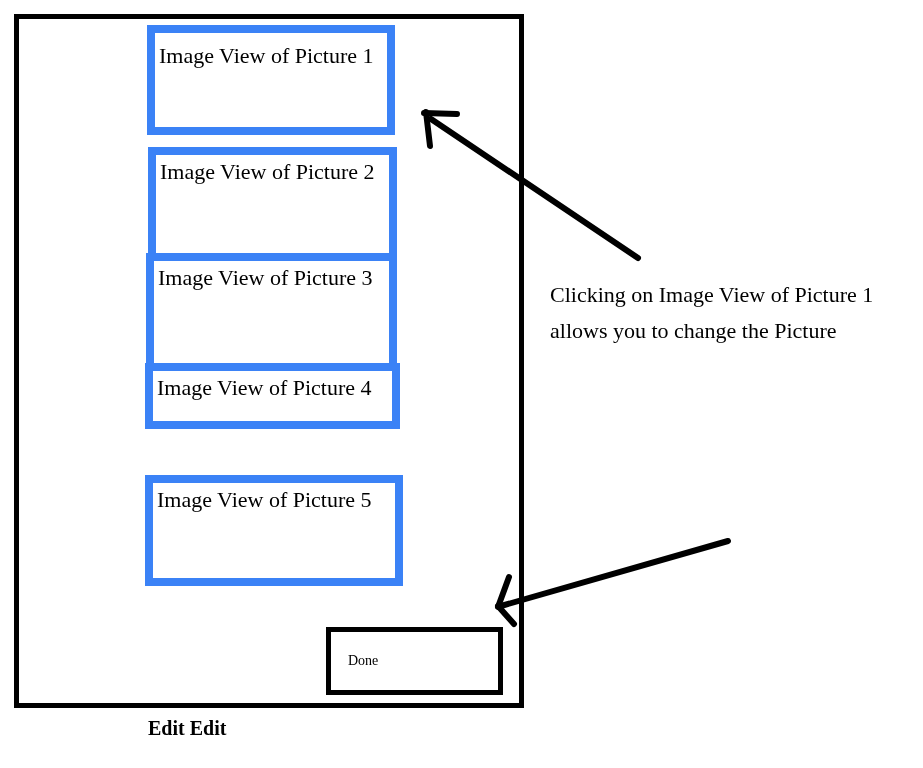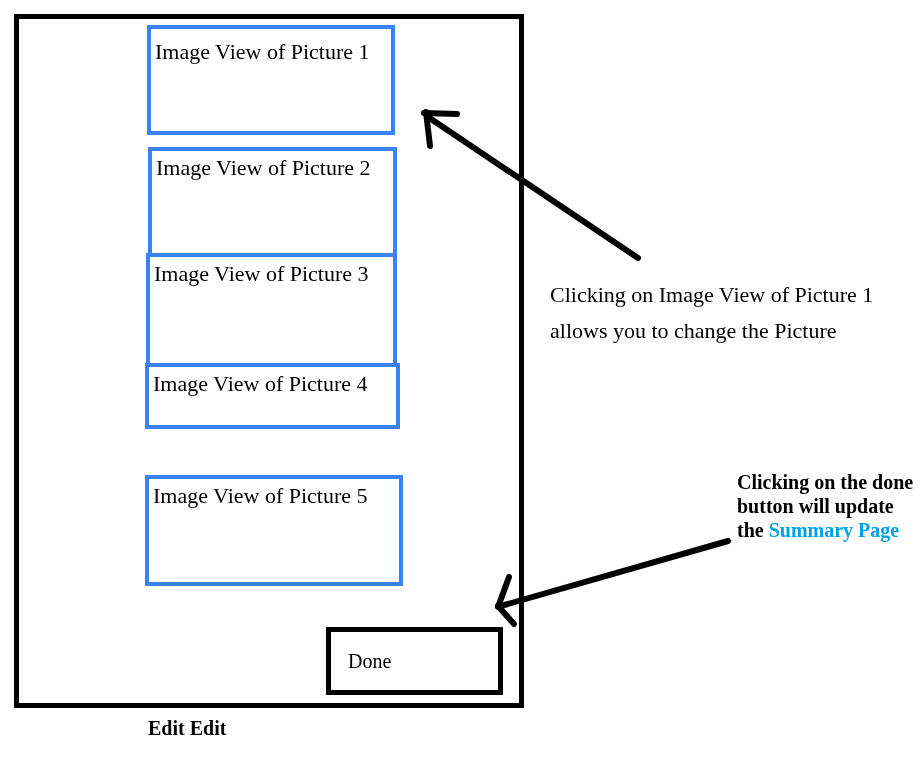--- a/index.html
+++ b/index.html
@@ -21,21 +21,21 @@
     left: 14px;
     top: 14px;
     width: 510px;
     height: 694px;
     border: 5px solid #000000;
     box-sizing: border-box;
     background: #ffffff;
   }
   .image-box {
     position: absolute;
-    border: 4px solid #3b82f6;
+    border: 8px solid #3b82f6;
     box-sizing: border-box;
     background: #ffffff;
     font-size: 22px;
     line-height: 28px;
     padding: 3px 2px 0 4px;
     cursor: pointer;
   }
   .image-box.b1 { left: 147px; top: 25px;  width: 248px; height: 110px; padding-top: 9px; }
   .image-box.b2 { left: 148px; top: 147px; width: 249px; height: 121px; }
   .image-box.b3 { left: 146px; top: 253px; width: 251px; height: 118px; }
@@ -43,21 +43,21 @@
   .image-box.b5 { left: 145px; top: 475px; width: 258px; height: 111px; }
   .done-button {
     position: absolute;
     left: 326px;
     top: 627px;
     width: 177px;
     height: 68px;
     border: 5px solid #000000;
     box-sizing: border-box;
     background: #ffffff;
-    font-size: 20px;
+    font-size: 14px;
     display: flex;
     align-items: center;
     padding-left: 17px;
     cursor: pointer;
   }
   .page-label {
     position: absolute;
     left: 148px;
     top: 716px;
     font-size: 20px;
@@ -121,25 +121,20 @@
 
   <div class="done-button">
     <span>Done</span>
   </div>
 
   <div class="page-label">Edit Edit</div>
 
   <div class="note-picture">Clicking on Image View of Picture 1
 allows you to change the Picture</div>
 
-  <div class="note-done">
-    <div>Clicking on the done</div>
-    <div>button will update</div>
-    <div><span>the </span><span style="color: rgb(0, 162, 232);">Summary Page</span></div>
-  </div>
 
   <svg class="arrow-layer" viewBox="0 0 923 768" xmlns="http://www.w3.org/2000/svg">
     <g>
       <line x1="638" y1="258" x2="431" y2="119"></line>
       <line x1="424" y1="113" x2="457" y2="114"></line>
       <line x1="426" y1="112" x2="430" y2="146"></line>
     </g>
     <g>
       <line x1="728" y1="541" x2="501" y2="606"></line>
       <line x1="498" y1="607" x2="509" y2="577"></line>

